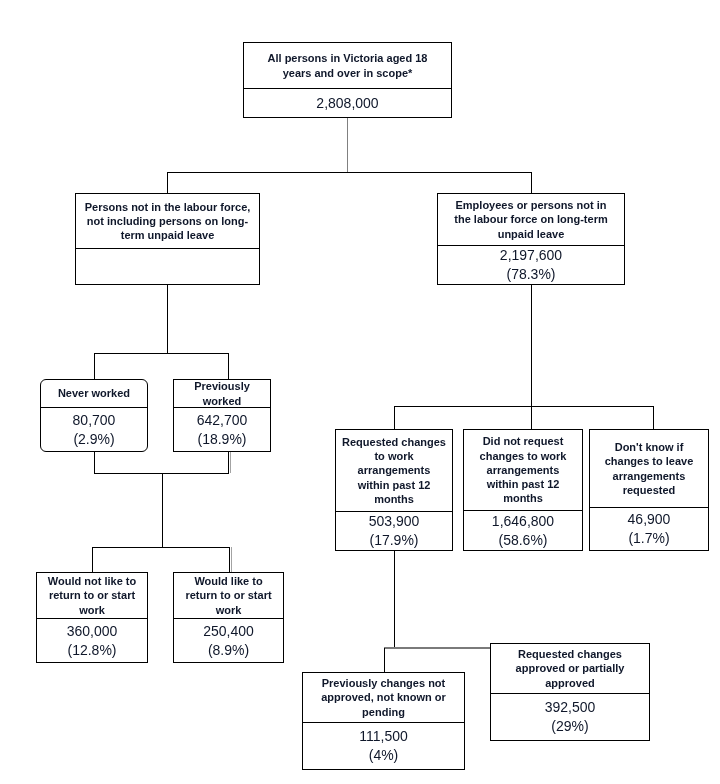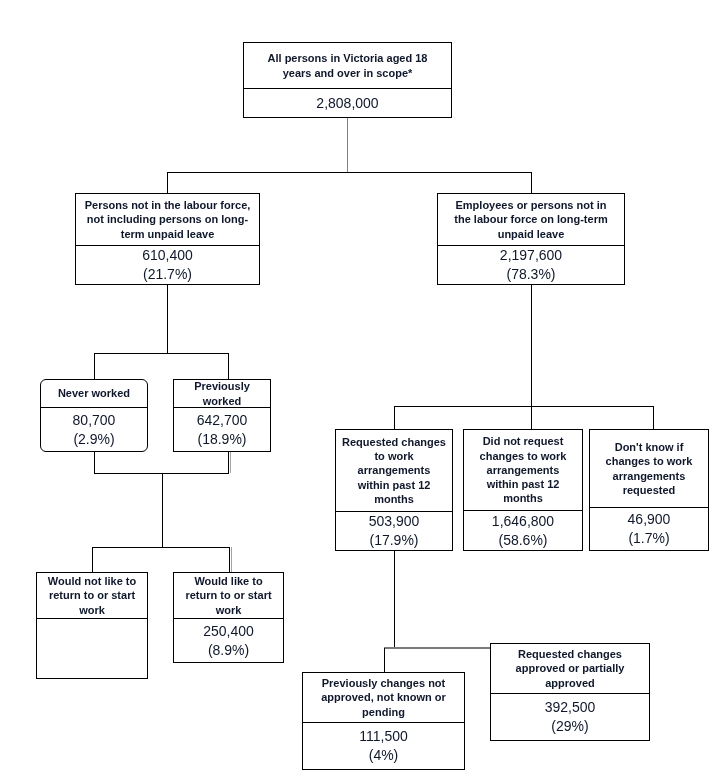--- a/index.html
+++ b/index.html
@@ -66,24 +66,20 @@
 
   <div class="box" style="left:243px;top:42px;width:209px;height:76px;">
     <div class="bt" style="height:46px;padding:0 8px;">All persons in Victoria aged 18 years and over in scope*</div>
     <div class="bv">
       <div>2,808,000</div>
     </div>
   </div>
 
   <div class="box" style="left:75px;top:193px;width:185px;height:92px;">
     <div class="bt" style="height:55px;padding:0 7px;">Persons not in the labour force, not including persons on long-term unpaid leave</div>
-    <div class="bv">
-      <div>610,400</div>
-      <div>(21.7%)</div>
-    </div>
   </div>
 
   <div class="box" style="left:437px;top:193px;width:188px;height:92px;">
     <div class="bt" style="height:55px;padding:0 9px;">Employees or persons not in the labour force on long-term unpaid leave</div>
     <div class="bv">
       <div>2,197,600</div>
       <div>(78.3%)</div>
     </div>
   </div>
 
@@ -96,22 +92,26 @@
   </div>
 
   <div class="box" style="left:173px;top:379px;width:98px;height:73px;">
     <div class="bt" style="height:28px;padding:0 4px;">Previously worked</div>
     <div class="bv">
       <div>642,700</div>
       <div>(18.9%)</div>
     </div>
   </div>
 
-  <div class="box" style="left:36px;top:572px;width:112px;height:107px;">
+  <div class="box" style="left:36px;top:572px;width:112px;height:91px;">
     <div class="bt" style="height:46px;padding:0 5px;">Would not like to return to or start work</div>
+    <div class="bv">
+      <div>360,000</div>
+      <div>(12.8%)</div>
+    </div>
   </div>
 
   <div class="box" style="left:173px;top:572px;width:111px;height:91px;">
     <div class="bt" style="height:46px;padding:0 8px;">Would like to return to or start work</div>
     <div class="bv">
       <div>250,400</div>
       <div>(8.9%)</div>
     </div>
   </div>
 
@@ -125,21 +125,21 @@
 
   <div class="box" style="left:463px;top:429px;width:120px;height:122px;">
     <div class="bt" style="height:81px;padding:0 8px;">Did not request changes to work arrangements within past 12 months</div>
     <div class="bv">
       <div>1,646,800</div>
       <div>(58.6%)</div>
     </div>
   </div>
 
   <div class="box" style="left:589px;top:429px;width:120px;height:122px;">
-    <div class="bt" style="height:78px;padding:0 9px;">Don't know if changes to work arrangements requested</div>
+    <div class="bt" style="height:78px;padding:0 9px;">Don't know if changes to leave arrangements requested</div>
     <div class="bv">
       <div>46,900</div>
       <div>(1.7%)</div>
     </div>
   </div>
 
   <div class="box" style="left:302px;top:672px;width:163px;height:98px;">
     <div class="bt" style="height:50px;padding:0 7px;">Previously changes not approved, not known or pending</div>
     <div class="bv">
       <div>111,500</div>

